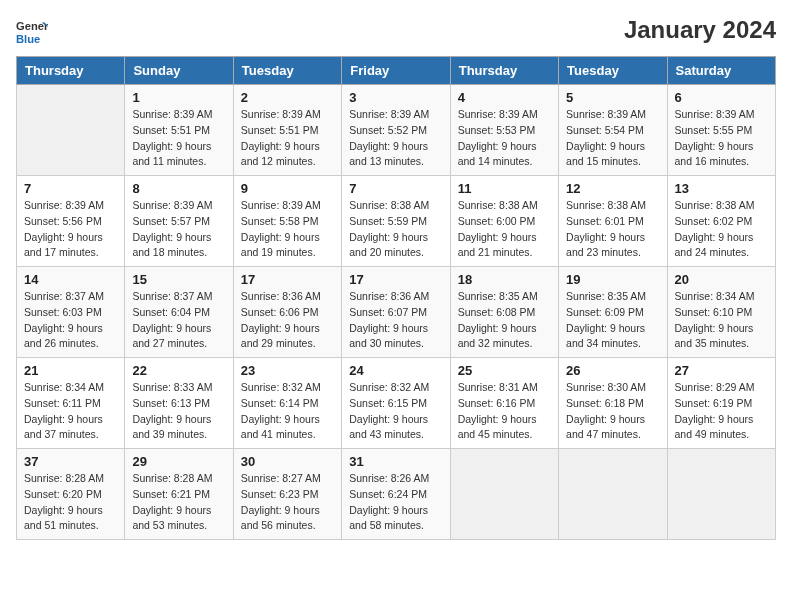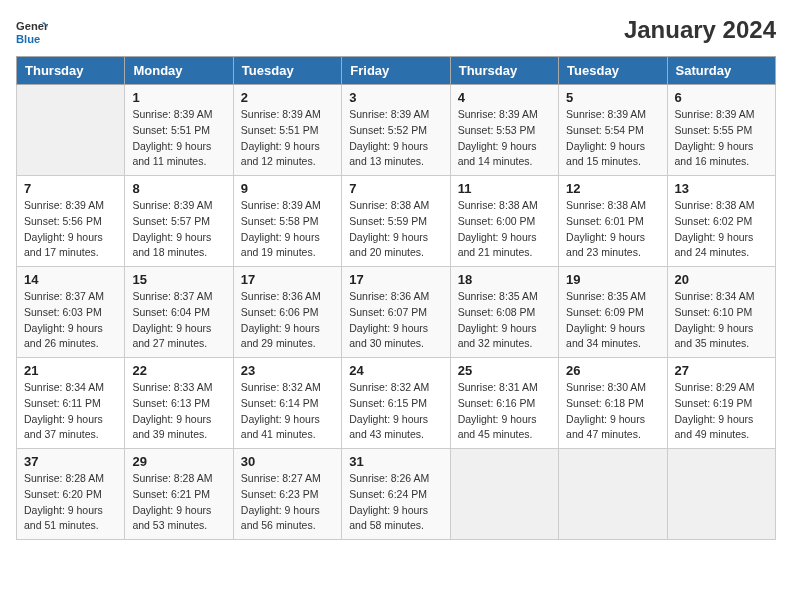--- a/index.html
+++ b/index.html
@@ -92,21 +92,21 @@
   </div>
   <div class="title-block">
     <div class="month-title">January 2024</div>
   </div>
 </div>
 
 <table>
   <thead>
     <tr>
     <th>Thursday</th>
-        <th>Monday</th>
+        <th>Sunday</th>
         <th>Tuesday</th>
         <th>Friday</th>
         <th>Thursday</th>
         <th>Tuesday</th>
         <th>Saturday</th>
       </tr>
   </thead>
   <tbody id="calendar-body">
   <tr>
         <td class="empty-cell"></td>

